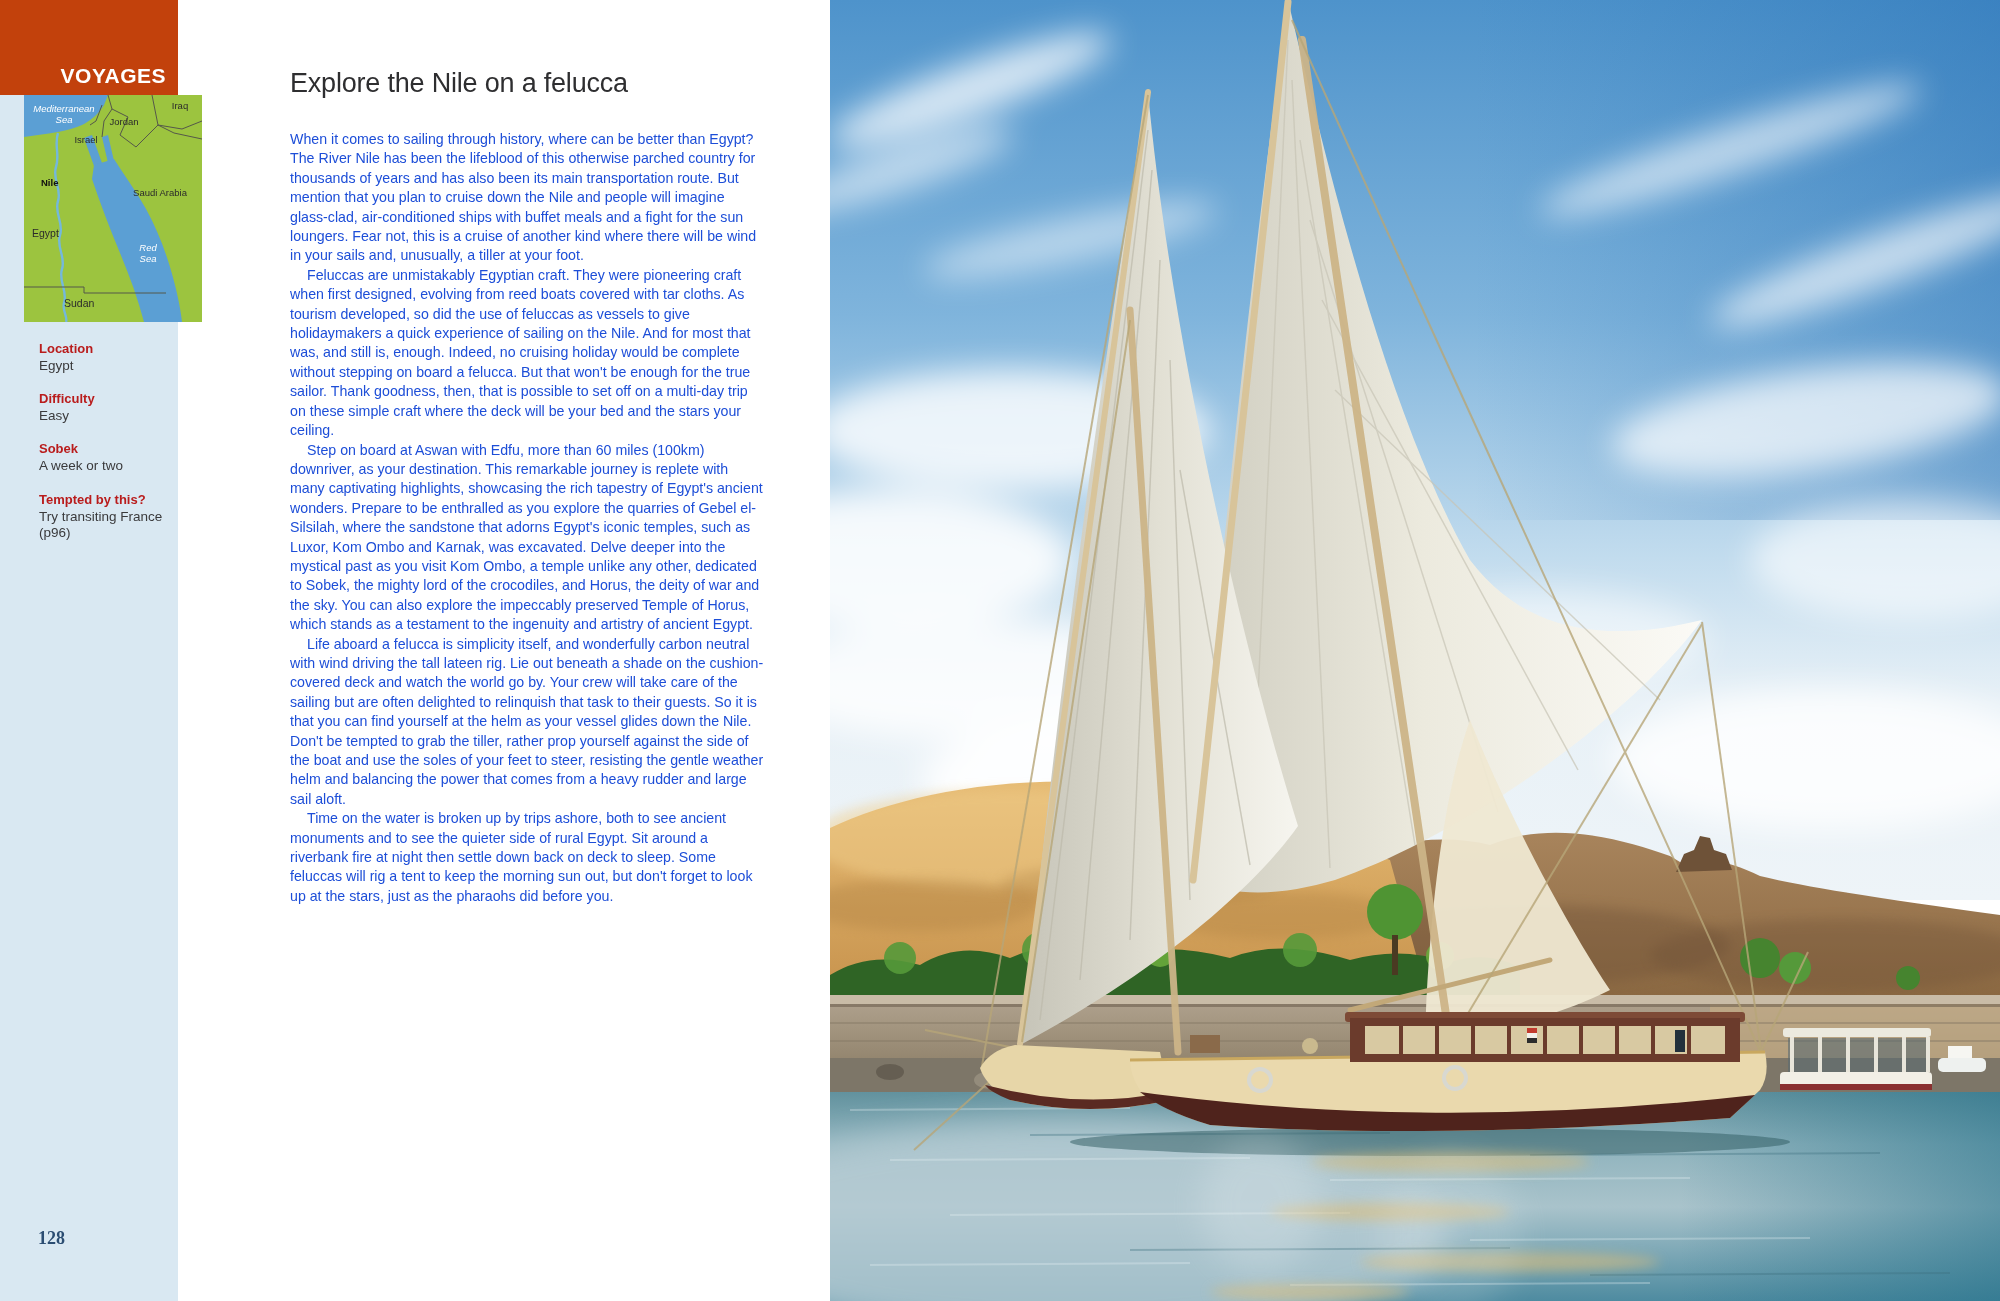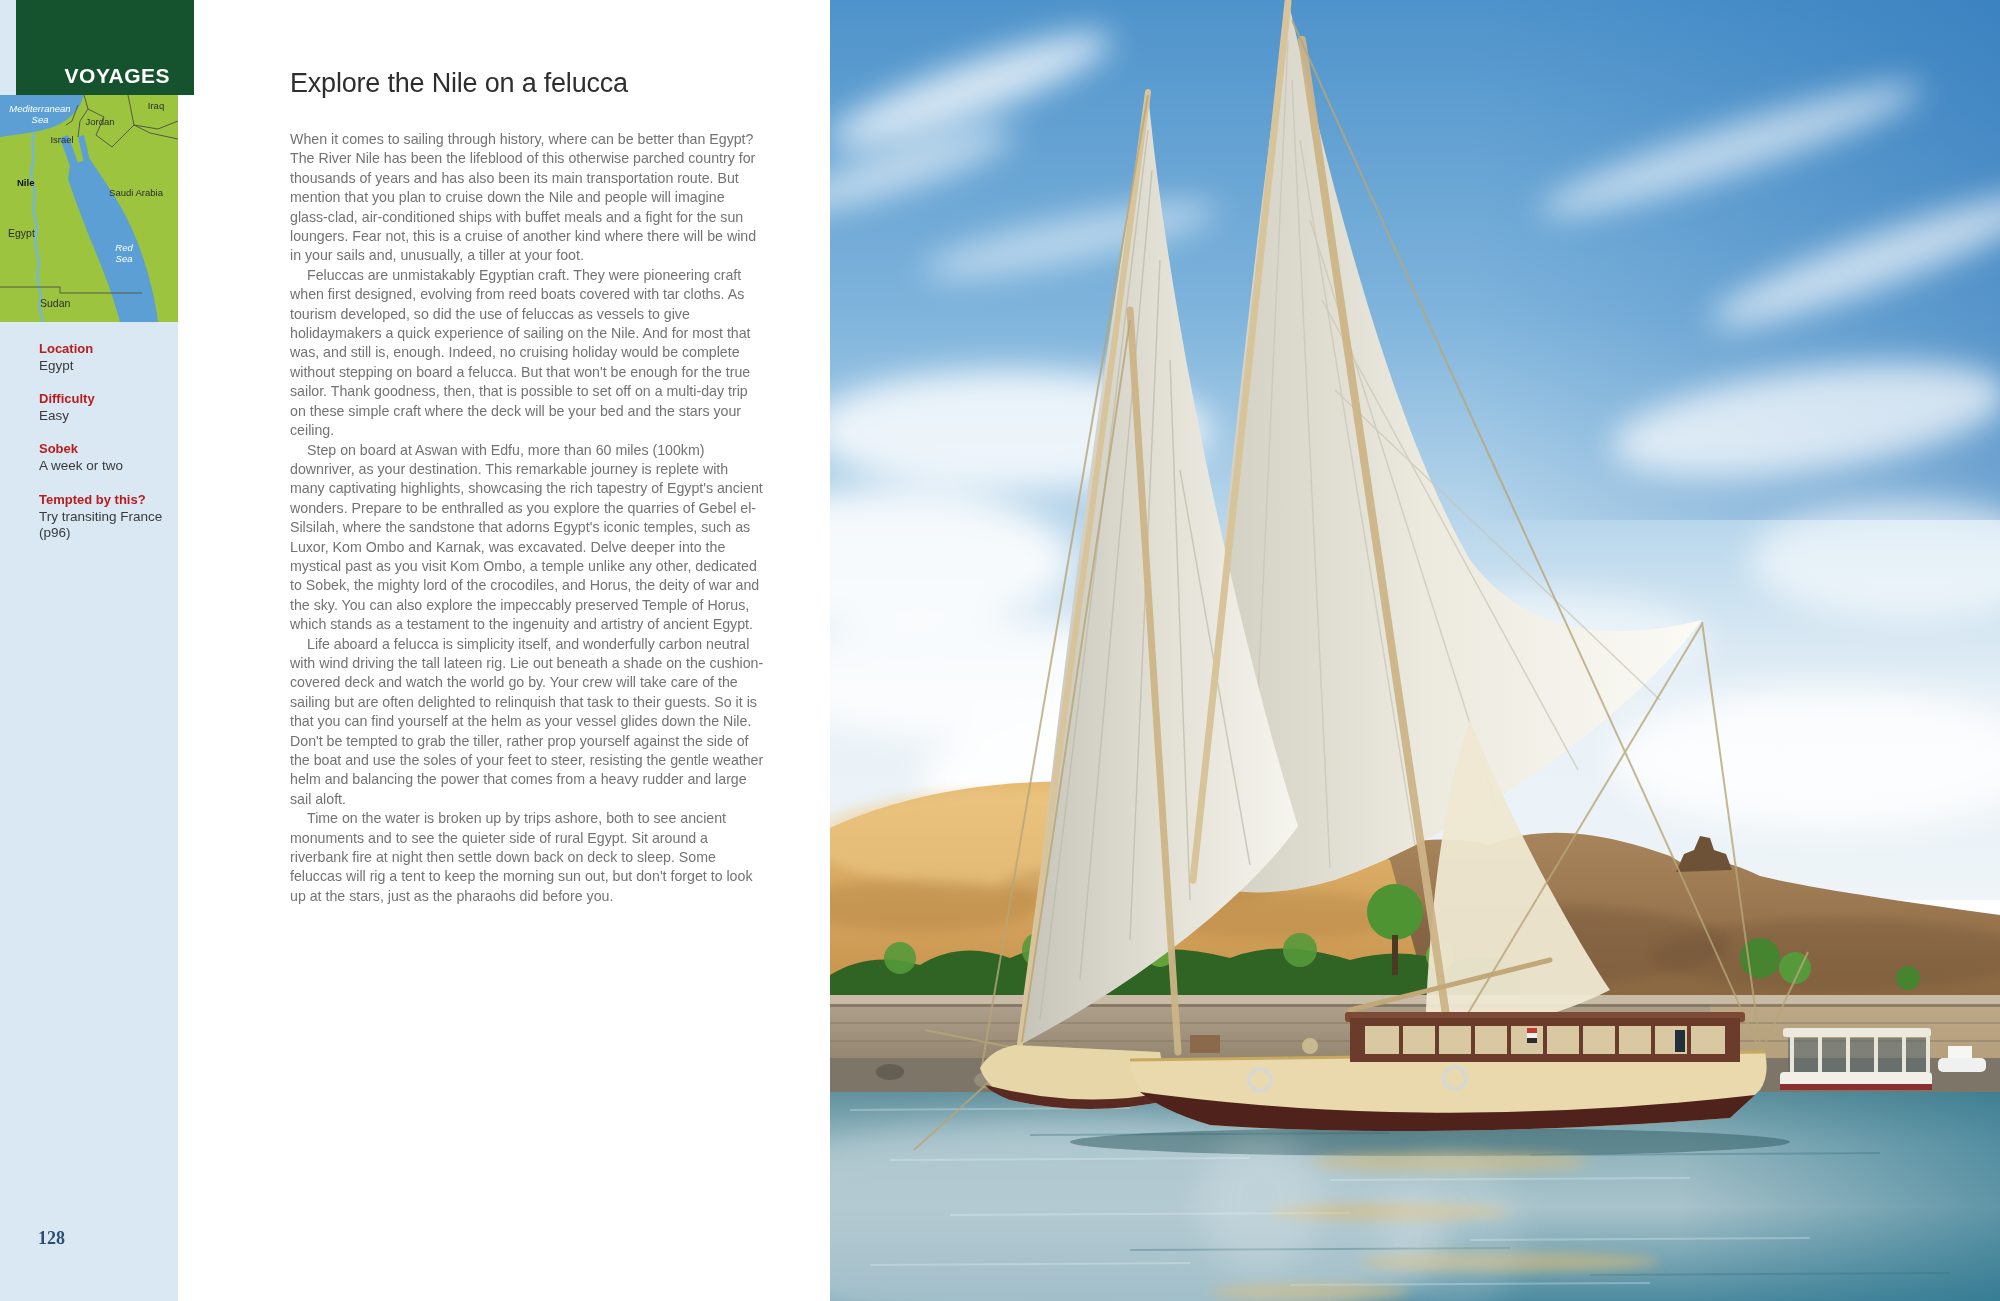--- a/index.html
+++ b/index.html
@@ -1,37 +1,37 @@
 <!DOCTYPE html>
 <html><head>
 <meta charset="utf-8">
 <style>
   html,body { margin:0; padding:0; background:#ffffff; }
   body { width:2000px; height:1301px; font-family:"Liberation Sans", sans-serif; }
   .page { position:relative; width:2000px; height:1301px; overflow:hidden; background:#ffffff; }
 
   
   .sidebar { position:absolute; left:0; top:0; width:178px; height:1301px; background:#d9e8f2; }
-  .voyages-band { position:absolute; top:0; left:16px; width:178px; height:95px; background:#14532d;
+  .voyages-band { position:absolute; top:0; left:0; width:178px; height:95px; background:#c2410c;
                   box-sizing:border-box; display:flex; align-items:flex-end; justify-content:flex-end;
-                  padding:0 24px 7px 0; }
+                  padding:0 12px 7px 0; }
   .voyages-band span { color:#ffffff; font-weight:bold; font-size:21px; letter-spacing:.5px; }
-  .map-wrap { position:absolute; top:95px; left:0; width:164px; height:227px; }
+  .map-wrap { position:absolute; top:95px; left:0; width:164px; height:227px;padding-left:24px; }
   .map-wrap svg { display:block; width:178px; height:227px; }
   .meta { position:absolute; top:341px; left:39px; width:132px; color:#3a3a3c; }
   .meta .grp { margin-bottom:17px; }
   .meta .lbl { color:#b91c1c; font-weight:bold; font-size:13px; margin-bottom:2px; }
   .meta .val { font-size:13.5px; line-height:1.2; }
   .pagenum { position:absolute; left:38px; top:1228px; color:#2b4d72; font-weight:bold; font-size:18px;font-family:Liberation Serif, serif; }
 
   
   .article { position:absolute; left:290px; top:55px; width:476px; }
   .article h1 { margin:0; color:#3d6ca6; font-size:38px; line-height:1.06; letter-spacing:-.5px; font-weight:bold; }
   .article h2 { margin:13px 0 0 0; color:#2e2e30; font-size:27px; font-weight:400; letter-spacing:-.2px; }
-  .body-text { margin-top:31px; font-size:14.2px; line-height:19.4px; color:#737373; }
+  .body-text { margin-top:31px; font-size:14.2px; line-height:19.4px; color:#1d4ed8; }
   .body-text p { margin:0; }
   .body-text p + p { text-indent:17px; }
 
   
   .photo { position:absolute; left:830px; top:0; width:1170px; height:1301px; }
   .photo svg { display:block; width:1170px; height:1301px; }
 
   .map-label { font-size:9.5px; fill:#2b2b2b; }
   .map-label-big { font-size:10.5px; fill:#2b2b2b; }
   .map-sea { font-size:9.5px; fill:#ffffff; font-style:italic; }

